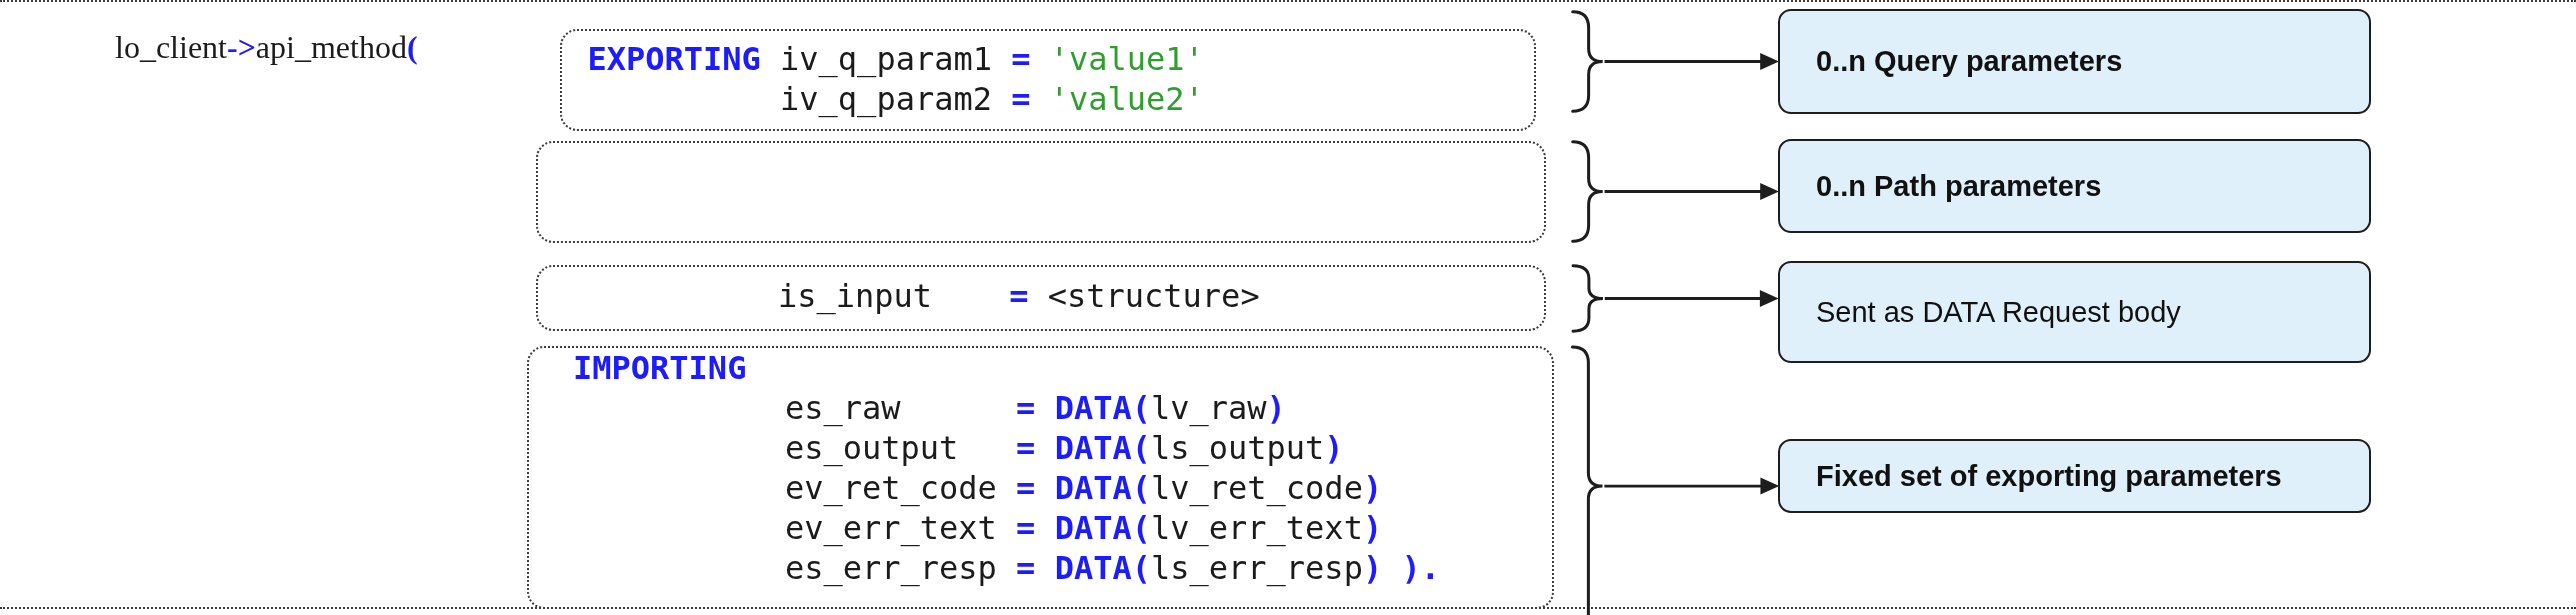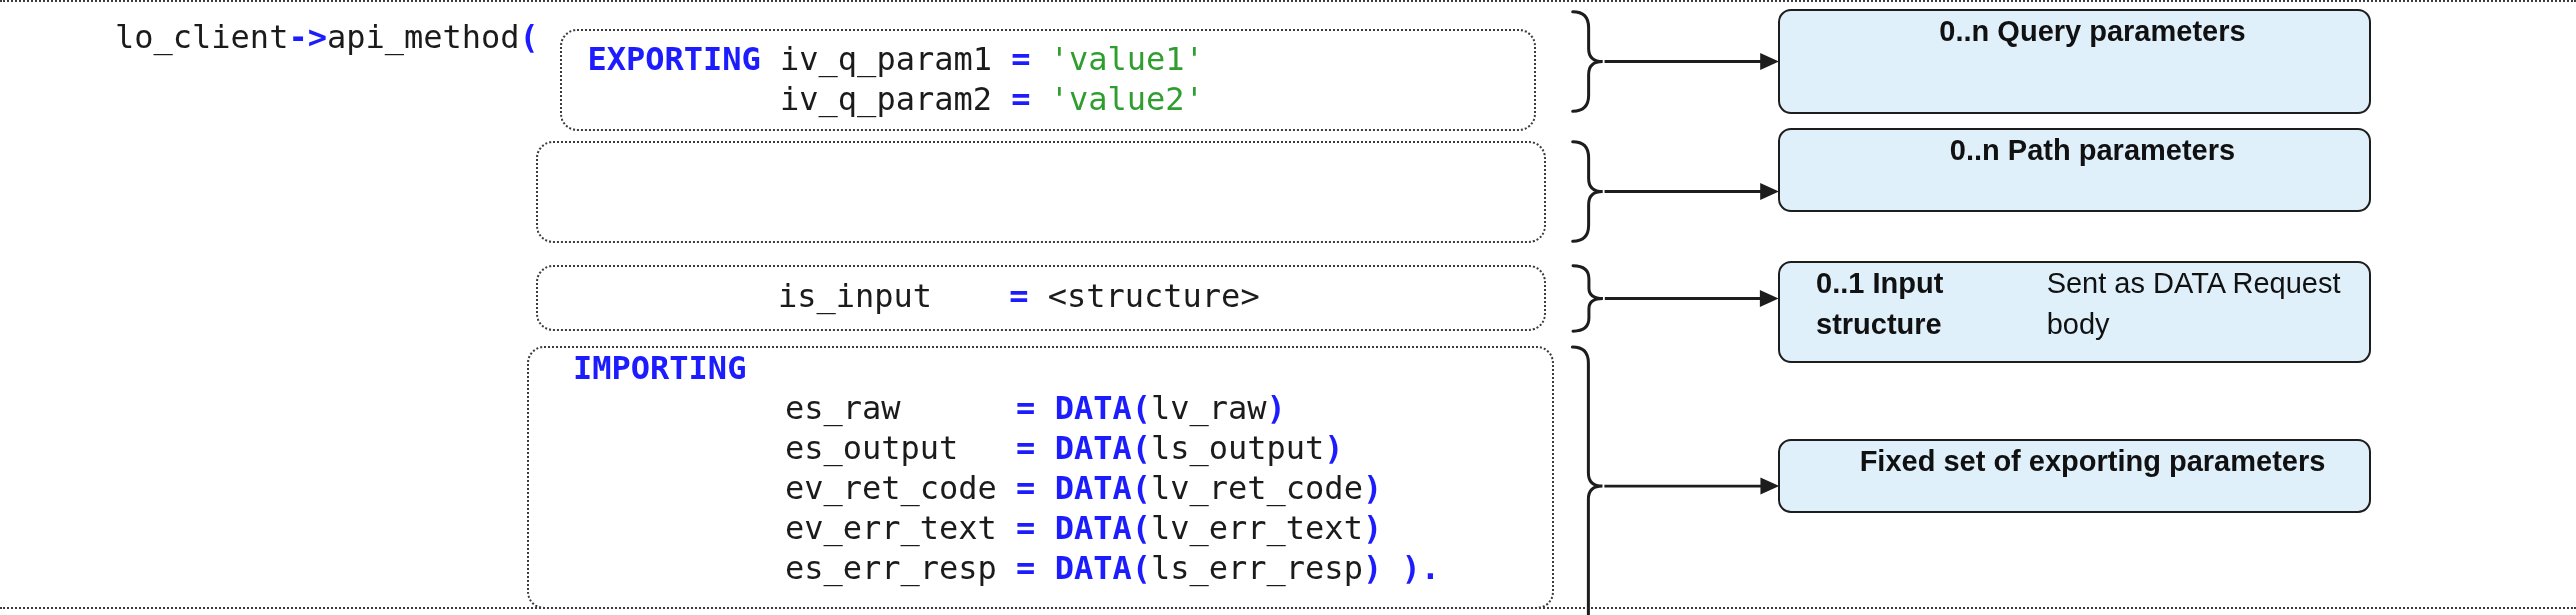--- a/index.html
+++ b/index.html
@@ -24,21 +24,21 @@
     font-family:"DejaVu Sans Mono",monospace;
     font-size:32px;
     line-height:40px;
     color:var(--code-ink);
     white-space:pre;
   }
   pre.code .code-line{display:block;}
   .tok-k{color:var(--code-ink);}
   .tok-b{color:var(--keyword-blue);font-weight:bold;}
   .tok-g{color:var(--string-green);}
-  #main-call{position:absolute;left:115px;top:17px;}
+  #main-call{position:absolute;left:115px;top:27px;font-family:Liberation Serif, serif;}
 
   
   .code-box{
     position:absolute;
     border:2.8px dotted var(--dash-ink);
     border-radius:17px;
     background:transparent;
   }
   #code-box-0{left:560px;top:29px;width:976px;height:102px;}
   #code-box-0 pre{padding:7.5px 0 0 25.4px;}
@@ -63,28 +63,28 @@
   .connector line{stroke:#1d1d1d;stroke-width:3;}
   .connector polygon{fill:#1d1d1d;stroke:none;}
 
   
   .callout{
     position:absolute;
     left:1778px;width:593px;
     background:var(--callout-bg);
     border:2.8px solid var(--callout-border);
     border-radius:13px;
-    display:flex;flex-direction:row;justify-content:center;
+    display:flex;flex-direction:column;justify-content:center;
     padding-left:36px;
     color:#111;
   }
   .callout .title{font-size:29px;font-weight:bold;line-height:41px;}
   .callout .subtitle{font-size:29px;line-height:41px;}
   #callout-0{top:8.5px;height:105px;}
-  #callout-1{top:128px;height:84px;gap:24px;}
+  #callout-1{top:139px;height:94px;gap:24px;}
   #callout-2{top:261px;height:102px;}
   #callout-3{top:439px;height:74px;}
 </style>
 </head>
 <body>
 
 <div class="page-dash" id="page-dash-top"></div>
 <div class="page-dash" id="page-dash-bottom"></div>
 
 <pre class="code" id="main-call"><span class="code-line"><span class="tok-k">lo_client</span><span class="tok-b">-&gt;</span><span class="tok-k">api_method</span><span class="tok-b">(</span></span></pre>
@@ -123,19 +123,18 @@
   <polygon points="210,142 230,151 210,160"></polygon>
 </svg>
 
 <div class="callout" id="callout-0">
   <div class="title">0..n Query parameters</div>
 </div>
 <div class="callout" id="callout-1">
   <div class="title">0..n Path parameters</div>
 </div>
 <div class="callout" id="callout-2">
-  <div class="title">0..1 Input structure</div>
   <div class="subtitle">Sent as DATA Request body</div>
 </div>
 <div class="callout" id="callout-3">
   <div class="title">Fixed set of exporting parameters</div>
 </div>
 
 
 </body></html>

